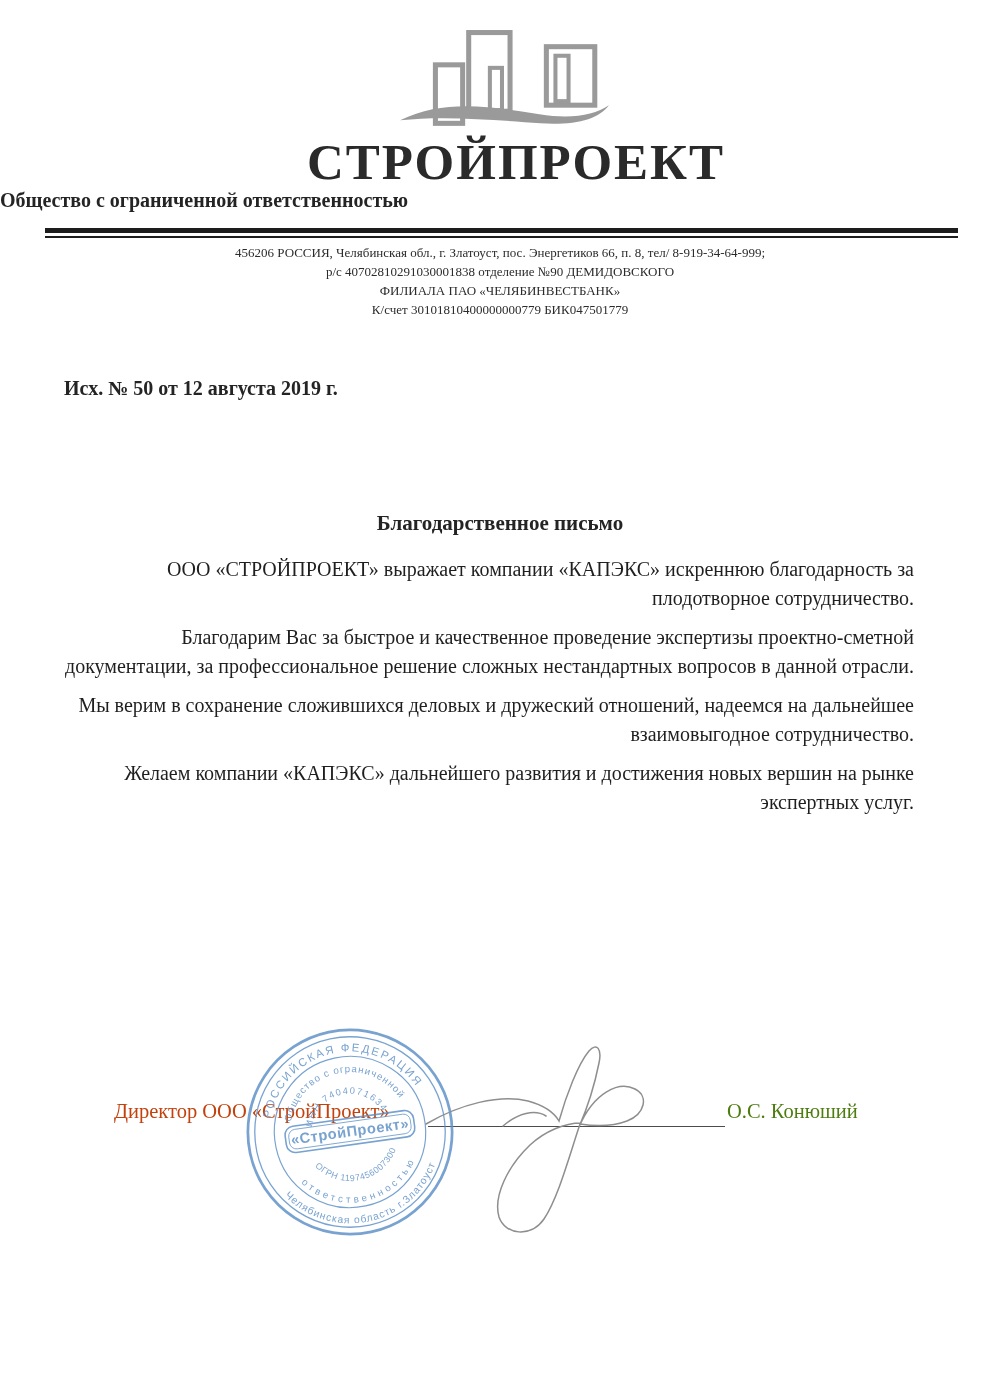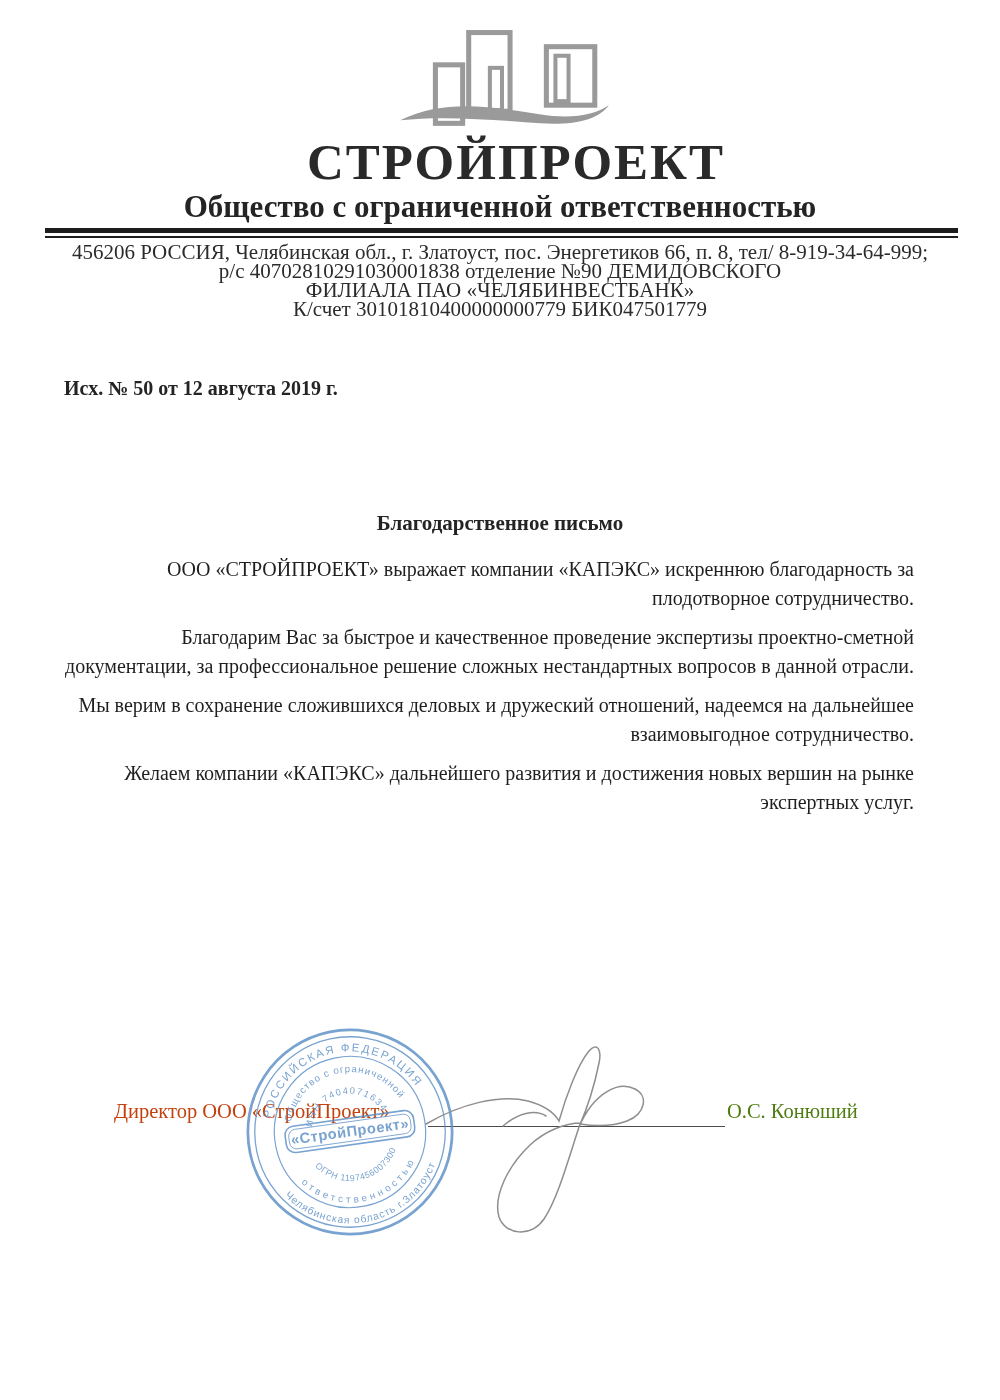--- a/index.html
+++ b/index.html
@@ -8,30 +8,30 @@
   .page {
     position:relative; width:1000px; height:1400px; margin:0 auto;
     background:#ffffff; color:#222; overflow:hidden;
   }
   .logo { position:absolute; left:388px; top:24px; width:232px; height:120px; }
   .company-name {
     position:absolute; top:133px; left:16px; width:100%; text-align:center;
     font-size:51px; font-weight:bold; letter-spacing:2px; color:#2a2a2a;
   }
   .company-type {
-    position:absolute; top:189px; left:0; width:100%; text-align:center;
-    font-size:31px; font-weight:bold; color:#242424;
+    position:absolute; top:189px; left:0; width:100%; 
+    font-size:20px; font-weight:bold; color:#242424;
   }
   .divider {
     position:absolute; top:228px; left:45px; width:913px; height:10px;
     border-top:5px solid #1d1d1d; border-bottom:2px solid #1d1d1d;
   }
   .contact {
     position:absolute; top:243px; left:0; width:100%; text-align:center;
-    font-size:21px; line-height:19px; color:#2b2b2b;
+    font-size:13px; line-height:19px; color:#2b2b2b;
   }
   .contact .email { text-decoration:underline; color:#2b2b2b; cursor:pointer; }
   .reference { position:absolute; top:377px; left:64px; font-size:20px; font-weight:bold; color:#242424; }
   .letter-title { position:absolute; top:511px; left:0; width:100%; text-align:center; font-size:21px; font-weight:bold; color:#242424; }
   .body-text { position:absolute; top:555px; left:52px; width:862px; font-size:20px; line-height:29px; color:#1f1f1f; }
   .body-text p { text-indent:22px; margin:0 0 10px 0;text-align:right; }
   .sig-role { position:absolute; top:1100px; left:114px; font-size:20.5px; color:#c2410c; white-space:nowrap; }
   .sig-name { position:absolute; top:1100px; left:727px; font-size:20.5px; color:#4d7c0f; white-space:nowrap; }
   .sig-line { position:absolute; top:1126px; left:428px; width:297px; height:0; border-bottom:1.5px solid #4c4c4c; }
   .stamp { position:absolute; left:242px; top:1024px; width:216px; height:216px; opacity:0.82; }

